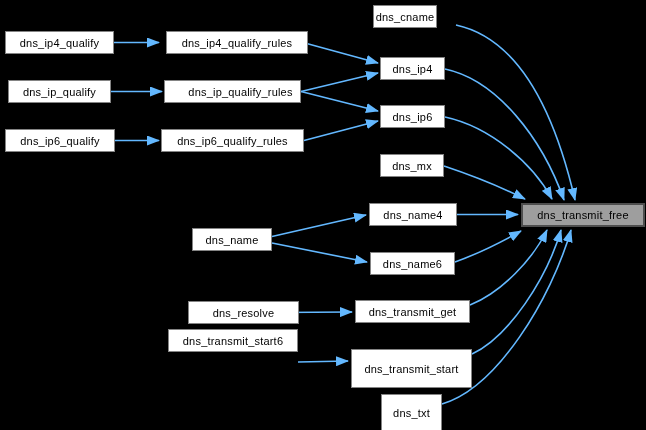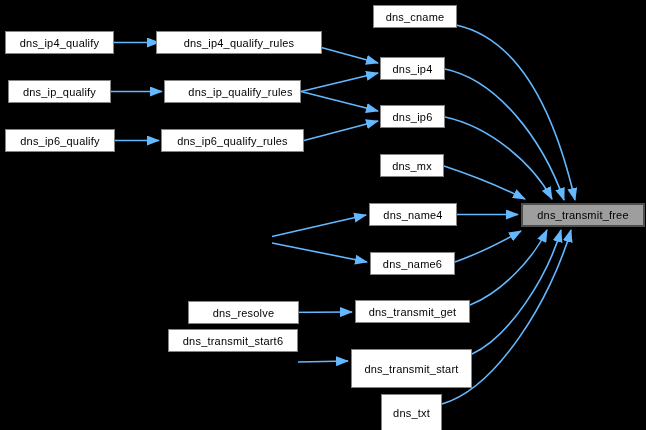--- a/index.html
+++ b/index.html
@@ -53,30 +53,31 @@
       <path d="M457,214.5 L518,214.5" fill="none" stroke="#63b8ff" stroke-width="1.6" marker-end="url(#arrowhead)"></path>
       <path d="M455,262 C480,253 505,240 521,231" fill="none" stroke="#63b8ff" stroke-width="1.6" marker-end="url(#arrowhead)"></path>
       <path d="M276,312.5 L352,312" fill="none" stroke="#63b8ff" stroke-width="1.6" marker-end="url(#arrowhead)"></path>
       <path d="M470,305 C502,292 533,259 547,230" fill="none" stroke="#63b8ff" stroke-width="1.6" marker-end="url(#arrowhead)"></path>
       <path d="M298,362 L348,361" fill="none" stroke="#63b8ff" stroke-width="1.6" marker-end="url(#arrowhead)"></path>
       <path d="M472,354 C509,337 547,278 561,230" fill="none" stroke="#63b8ff" stroke-width="1.6" marker-end="url(#arrowhead)"></path>
       <path d="M442,404 C497,388 551,299 571,230" fill="none" stroke="#63b8ff" stroke-width="1.6" marker-end="url(#arrowhead)"></path>
     </svg>
 
 <div class="node" style="left: 5px; top: 31px; width: 109px; height: 23px;">dns_ip4_qualify</div>
-    <div class="node" style="left: 156px; top: 31px; width: 166px; height: 23px;">dns_ip4_qualify_rules</div>
+    <div class="node" style="left: 166px; top: 31px; width: 142px; height: 23px;">dns_ip4_qualify_rules</div>
     <div class="node" style="left: 8px; top: 80px; width: 103px; height: 23px;">dns_ip_qualify</div>
     <div class="node" style="left: 164px; top: 80px; width: 137px; height: 23px; padding-left: 16px;">dns_ip_qualify_rules</div>
     <div class="node" style="left: 5px; top: 129px; width: 110px; height: 23px;">dns_ip6_qualify</div>
     <div class="node" style="left: 161px; top: 129px; width: 143px; height: 23px;">dns_ip6_qualify_rules</div>
-    <div class="node" style="left: 373px; top: 5px; width: 84px; height: 23px;">dns_cname</div>
+    <div class="node" style="left: 373px; top: 5px; width: 64px; height: 23px;">dns_cname</div>
     <div class="node" style="left: 380px; top: 57px; width: 65px; height: 23px;">dns_ip4</div>
     <div class="node" style="left: 380px; top: 105px; width: 65px; height: 23px;">dns_ip6</div>
     <div class="node" style="left: 380px; top: 154px; width: 64px; height: 23px;">dns_mx</div>
     <div class="node" style="left: 369px; top: 203px; width: 88px; height: 23px;">dns_name4</div>
+    <div class="node" style="left: 192px; top: 228px; width: 80px; height: 23px;">dns_name</div>
     <div class="node" style="left: 370px; top: 252px; width: 85px; height: 23px;">dns_name6</div>
     <div class="node" style="left: 188px; top: 301px; width: 111px; height: 23px;">dns_resolve</div>
     <div class="node" style="left: 355px; top: 300px; width: 115px; height: 23px;">dns_transmit_get</div>
     <div class="node" style="left: 168px; top: 329px; width: 130px; height: 23px;">dns_transmit_start6</div>
     <div class="node" style="left: 351px; top: 349px; width: 121px; height: 39px;">dns_transmit_start</div>
     <div class="node" style="left: 381px; top: 394px; width: 61px; height: 38px;">dns_txt</div>
     <div class="node highlight" style="left: 521px; top: 203px; width: 124px; height: 24px;">dns_transmit_free</div>
   </div>
 
 </body></html>

